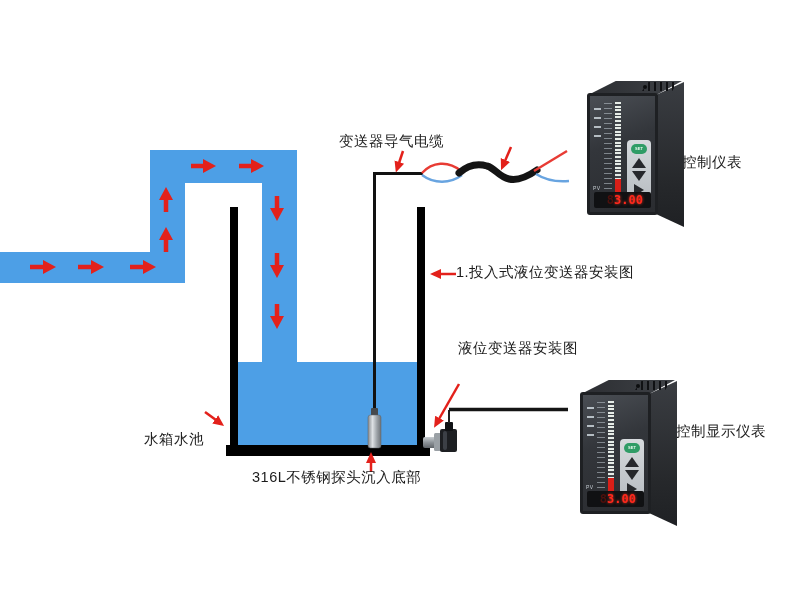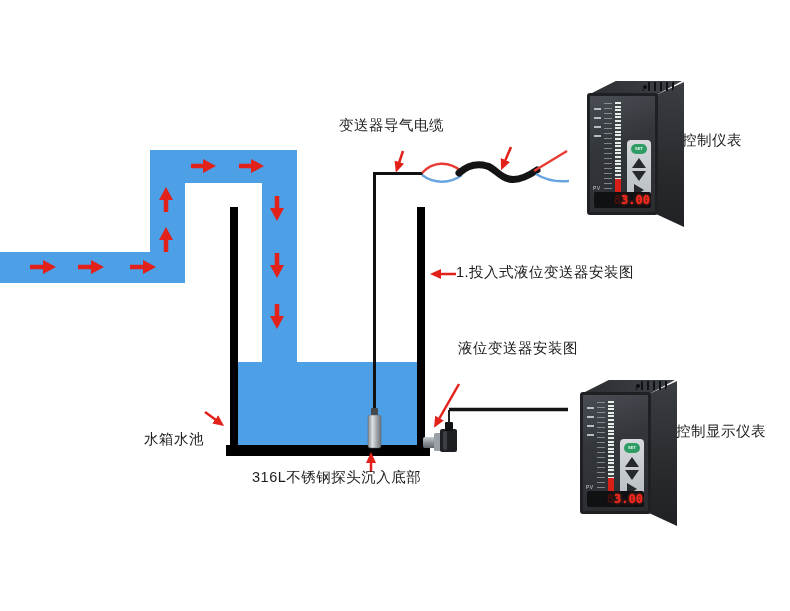--- a/index.html
+++ b/index.html
@@ -56,21 +56,21 @@
     position:absolute;left:4px;top:4px;width:16px;height:10px;background:#2f9c66;border-radius:5px;
     color:#eafaf0;font-size:4px;line-height:10px;text-align:center;font-weight:bold;
   }
   .i-tri{position:absolute;width:0;height:0;}
   .i-tri.up{left:5px;top:18px;border-left:7px solid transparent;border-right:7px solid transparent;border-bottom:10px solid #26282c;}
   .i-tri.down{left:5px;top:31px;border-left:7px solid transparent;border-right:7px solid transparent;border-top:10px solid #26282c;}
   .i-tri.right{left:7px;top:44px;border-top:6px solid transparent;border-bottom:6px solid transparent;border-left:10px solid #26282c;}
   .i-pv{position:absolute;left:3px;top:89px;font-size:5px;color:#c5ccd2;letter-spacing:0.5px;}
   .i-disp{
     position:absolute;left:4px;bottom:4px;width:57px;height:16px;box-sizing:border-box;
-    background:#101113;border-radius:2px;text-align:right;padding-right:1px;
+    background:#101113;border-radius:2px;text-align:right;padding-right:8px;
     font-family:"DejaVu Sans Mono",monospace;font-weight:bold;font-size:12px;line-height:16px;
   }
   .i-disp .ghost{color:#4d100c;}
   .i-disp .val{color:#ff281c;text-shadow:0 0 3px rgba(255,60,40,0.9);}
 </style>
 </head>
 <body>
 
 <div class="canvas">
 
@@ -143,26 +143,26 @@
     <g style="stroke:var(--arrow)" stroke-width="2.5">
       <line x1="403" y1="151" x2="399" y2="163" marker-end="url(#mh2)"></line>
       <line x1="511" y1="147" x2="505" y2="161" marker-end="url(#mh2)"></line>
       <line x1="456" y1="274" x2="440" y2="274" marker-end="url(#mh2)"></line>
       <line x1="459" y1="384" x2="439" y2="419" marker-end="url(#mh2)"></line>
       <line x1="205" y1="412" x2="216" y2="420" marker-end="url(#mh2)"></line>
       <line x1="371" y1="472" x2="371" y2="462" marker-end="url(#mh2)"></line>
     </g>
   </svg>
 
-  <div class="lbl" style="left:339px;top:118px;">变送器导气电缆</div>
+  <div class="lbl" style="left:339px;top:134px;">变送器导气电缆</div>
   <div class="lbl" style="left:456px;top:265px;">1.投入式液位变送器安装图</div>
   <div class="lbl" style="left:458px;top:341px;">液位变送器安装图</div>
   <div class="lbl" style="left:144px;top:423px;margin-top:9px;">水箱水池</div>
   <div class="lbl" style="left:252px;top:470px;">316L不锈钢探头沉入底部</div>
-  <div class="lbl" style="left:682px;top:133px;">控制仪表</div>
+  <div class="lbl" style="left:682px;top:155px;">控制仪表</div>
   <div class="lbl" style="left:676px;top:424px;">控制显示仪表</div>
 
   <div class="inst" style="left:587px;top:80px;">
     <div class="i-side"></div>
     <div class="i-topface"></div>
     <div class="i-vents"></div>
     <div class="i-screw"></div>
     <div class="i-front">
       <div class="i-leds"></div>
       <div class="i-ticks"></div>

